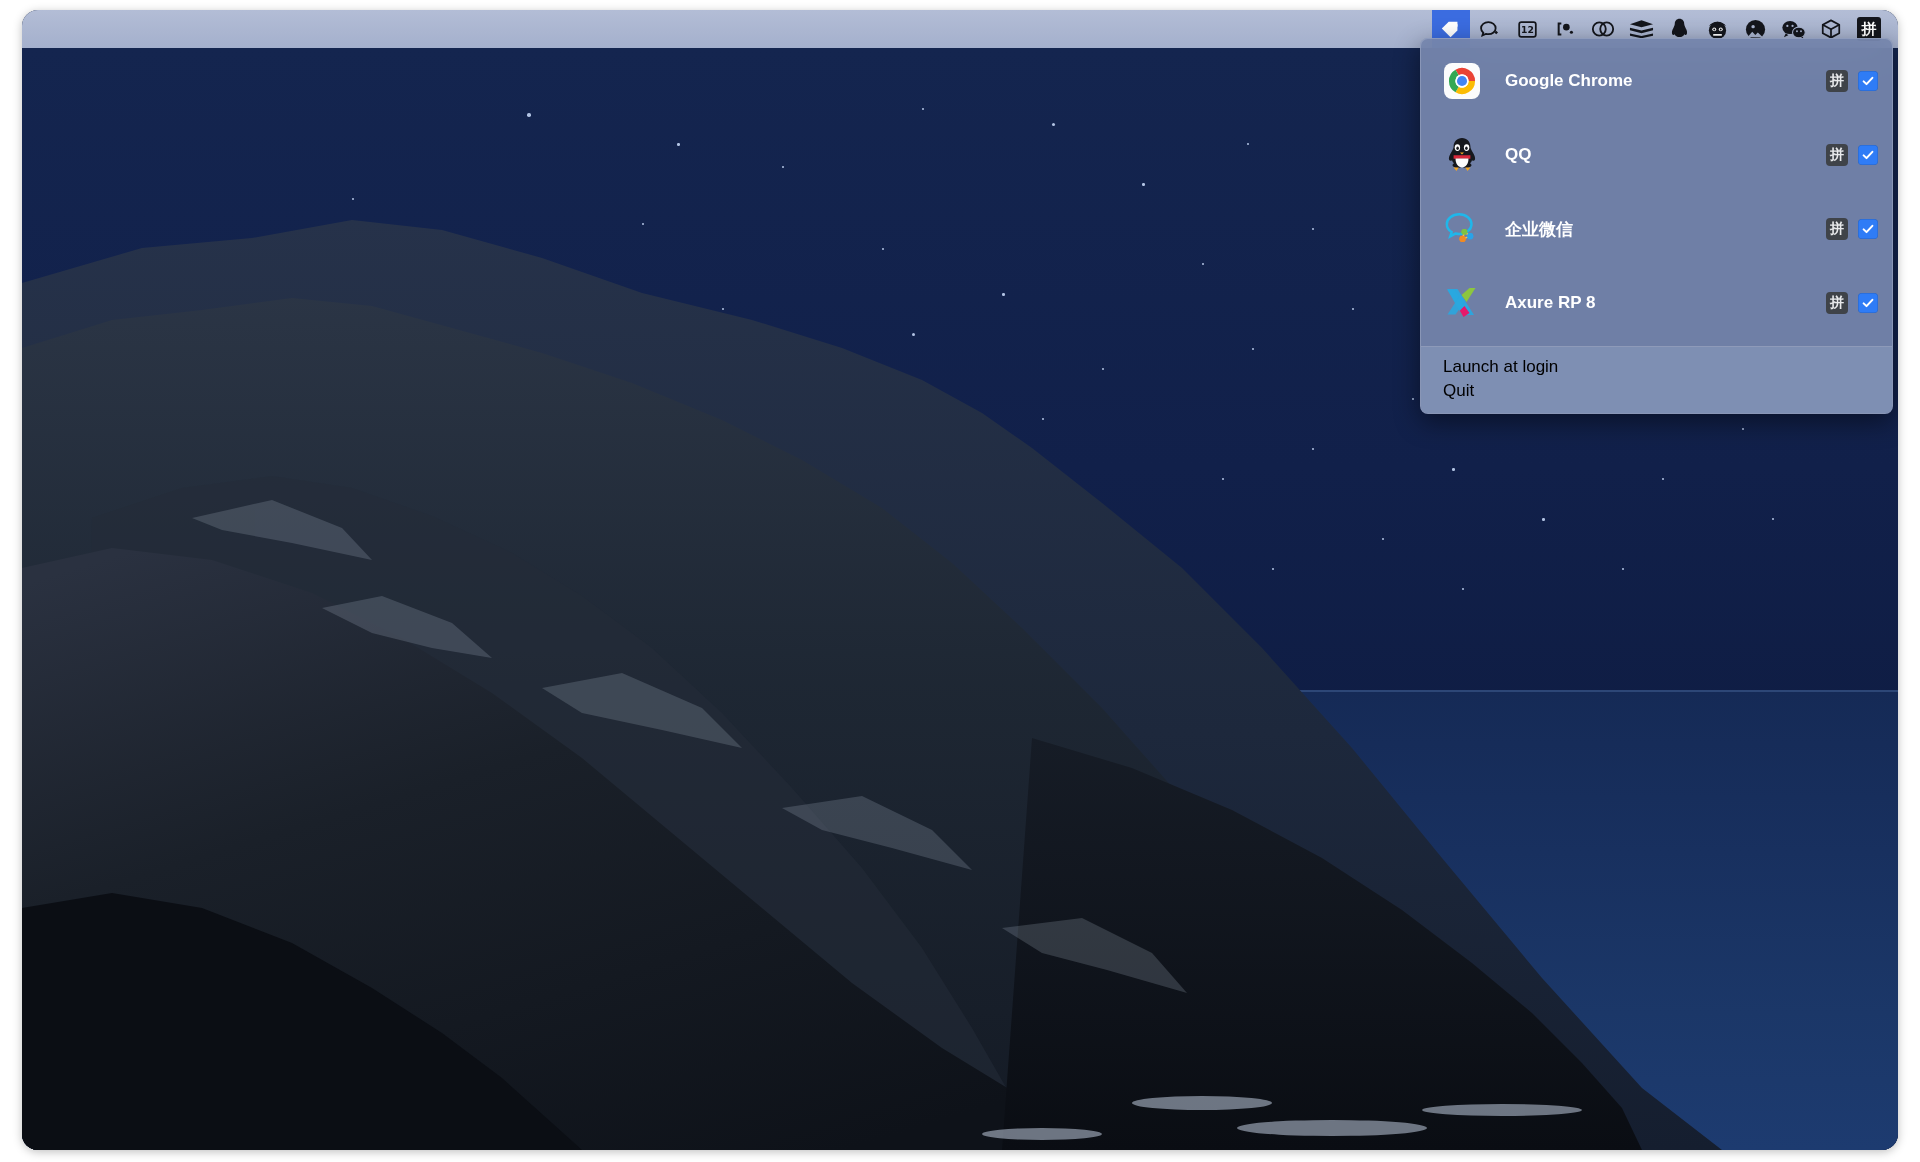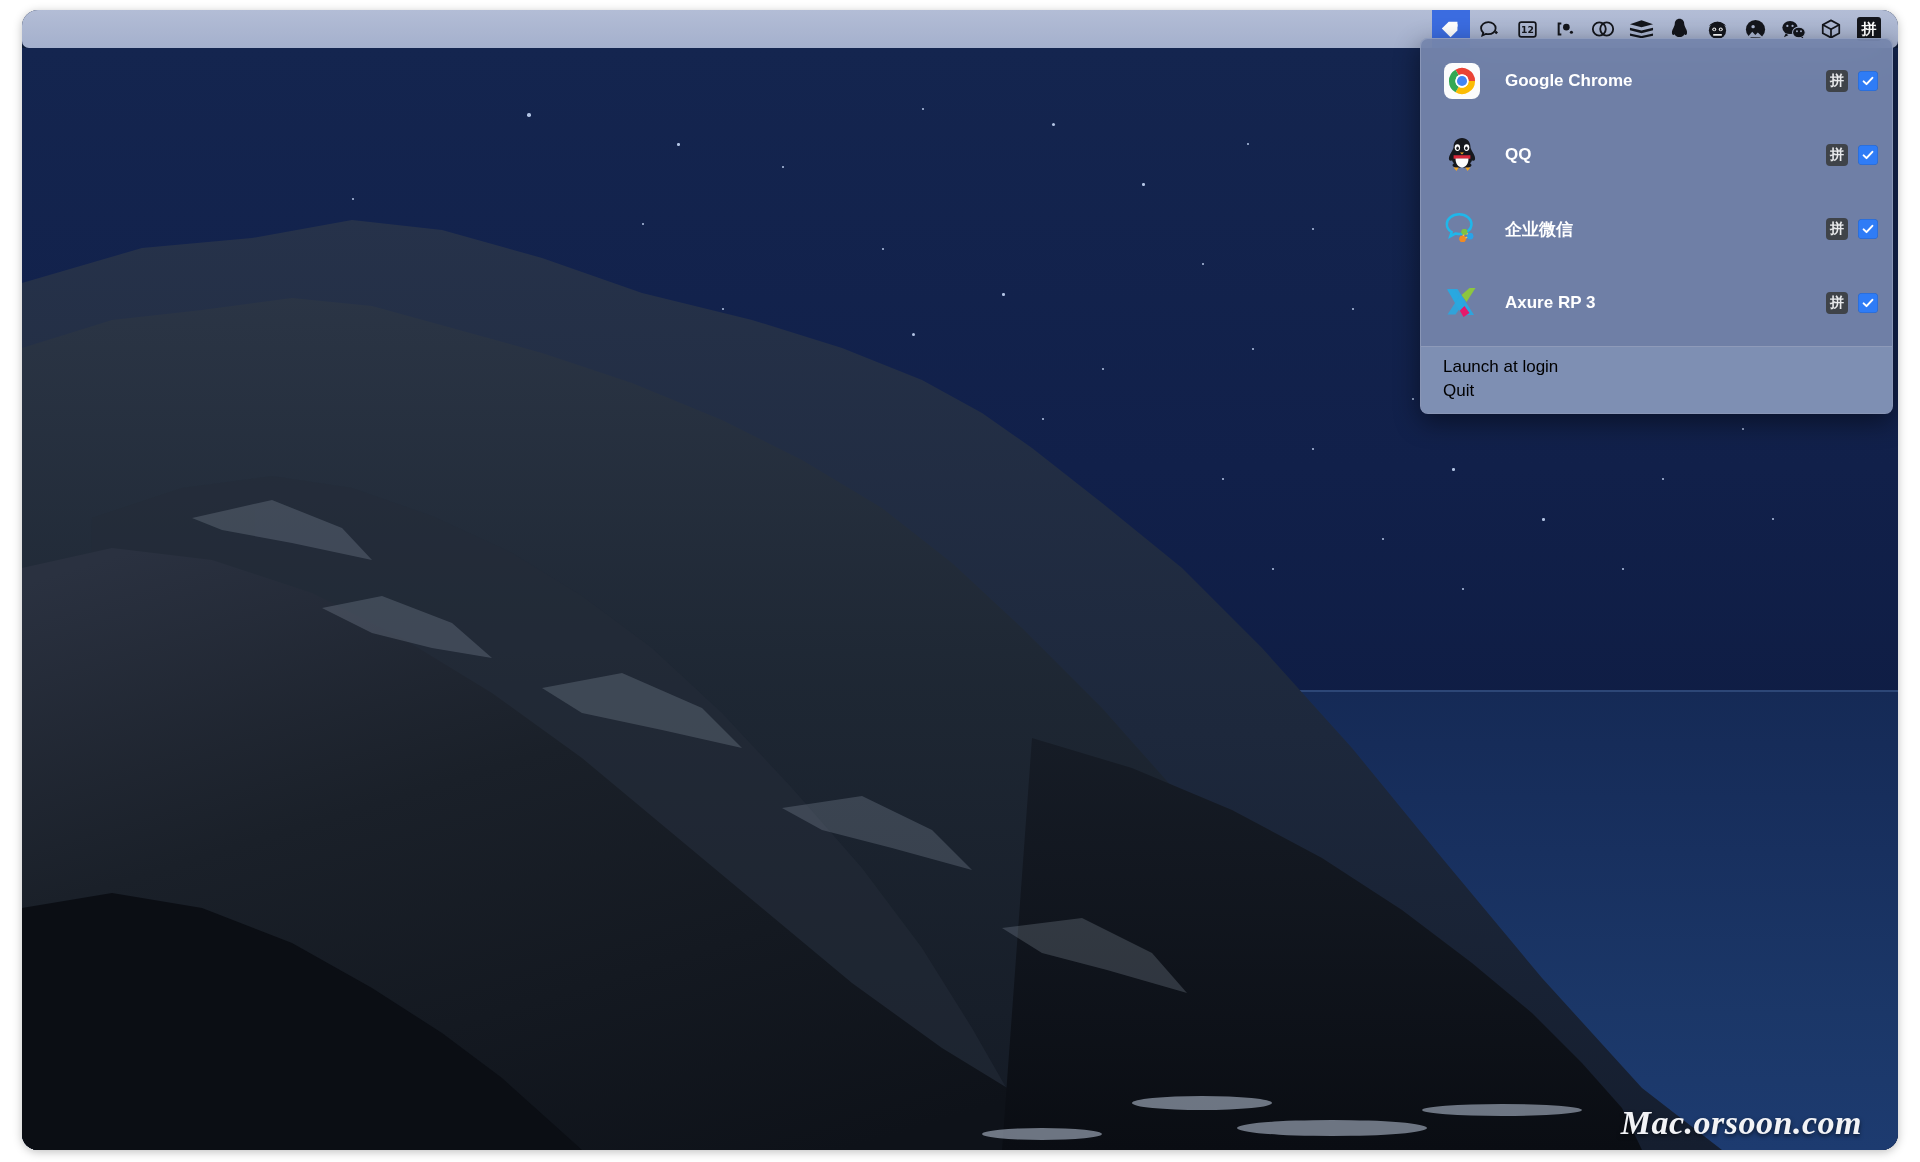--- a/index.html
+++ b/index.html
@@ -37,21 +37,20 @@
     position: absolute;
     left: 0; top: 0;
     width: 100%;
     height: 38px;
     background: linear-gradient(to bottom, #b3bdd6 0%, #aab5d0 60%, #a4b0cd 100%);
     display: flex;
     justify-content: flex-end;
     align-items: center;
     padding-right: 10px;
     z-index: 40;
-    border-radius: 7px;
   }
   .mb-icon {
     width: 38px;
     height: 30px;
     display: flex;
     align-items: center;
     justify-content: center;
     color: #14161c;
   }
   .mb-icon.active {
@@ -322,21 +321,20 @@
         </g>
 
         <g opacity="0.5" fill="#cfdcf0">
           <ellipse cx="1180" cy="1055" rx="70" ry="7"></ellipse>
           <ellipse cx="1310" cy="1080" rx="95" ry="8"></ellipse>
           <ellipse cx="1020" cy="1086" rx="60" ry="6"></ellipse>
           <ellipse cx="1480" cy="1062" rx="80" ry="6"></ellipse>
         </g>
       </svg>
 
-      <div class="watermark">Mac.orsoon.com</div>
     </div>
 
     <div class="menubar">
 
       <div class="mb-icon active">
         <svg width="22" height="22" viewBox="0 0 24 24" fill="currentColor">
           <path d="M3 13.5 L10.5 6 L20 6 L20 15.5 L12.5 23 Z" transform="translate(-1,-2)"></path>
           <circle cx="16" cy="8" r="2.4" fill="none" stroke="currentColor" stroke-width="1.6"></circle>
         </svg>
       </div>
@@ -508,21 +506,21 @@
           <div class="app-icon">
             <svg width="36" height="38" viewBox="0 0 36 38">
               <path d="M3 5 L13.5 5 L30 31 L20 31 Z" fill="#29a8e0" opacity="0.95"></path>
               <path d="M30 5 L20 5 L3 31 L13 31 Z" fill="none"></path>
               <path d="M25.5 4 L31.5 4 L22.5 18 L17.5 11 Z" fill="#8cc63e"></path>
               <path d="M20.5 22 L25.5 29 L19.5 33 L15.5 26 Z" fill="#e6186a"></path>
               <path d="M3.5 6 L11 6 L20.5 21.5 L15.5 27 Z" fill="#29a8e0"></path>
               <path d="M3.5 30.5 L11.5 30.5 L21 17 L16.5 10.5 Z" fill="#2aa7df" opacity="0.9"></path>
             </svg>
           </div>
-          <div class="app-name">Axure RP 3</div>
+          <div class="app-name">Axure RP 8</div>
           <div class="row-badge">拼</div>
           <div class="row-check">
             <svg width="14" height="14" viewBox="0 0 16 16">
               <path d="M3 8.4 L6.3 11.6 L13 4.4" fill="none" stroke="#fff" stroke-width="2.3" stroke-linecap="round" stroke-linejoin="round"></path>
             </svg>
           </div>
         </div>
 
       </div>
 

